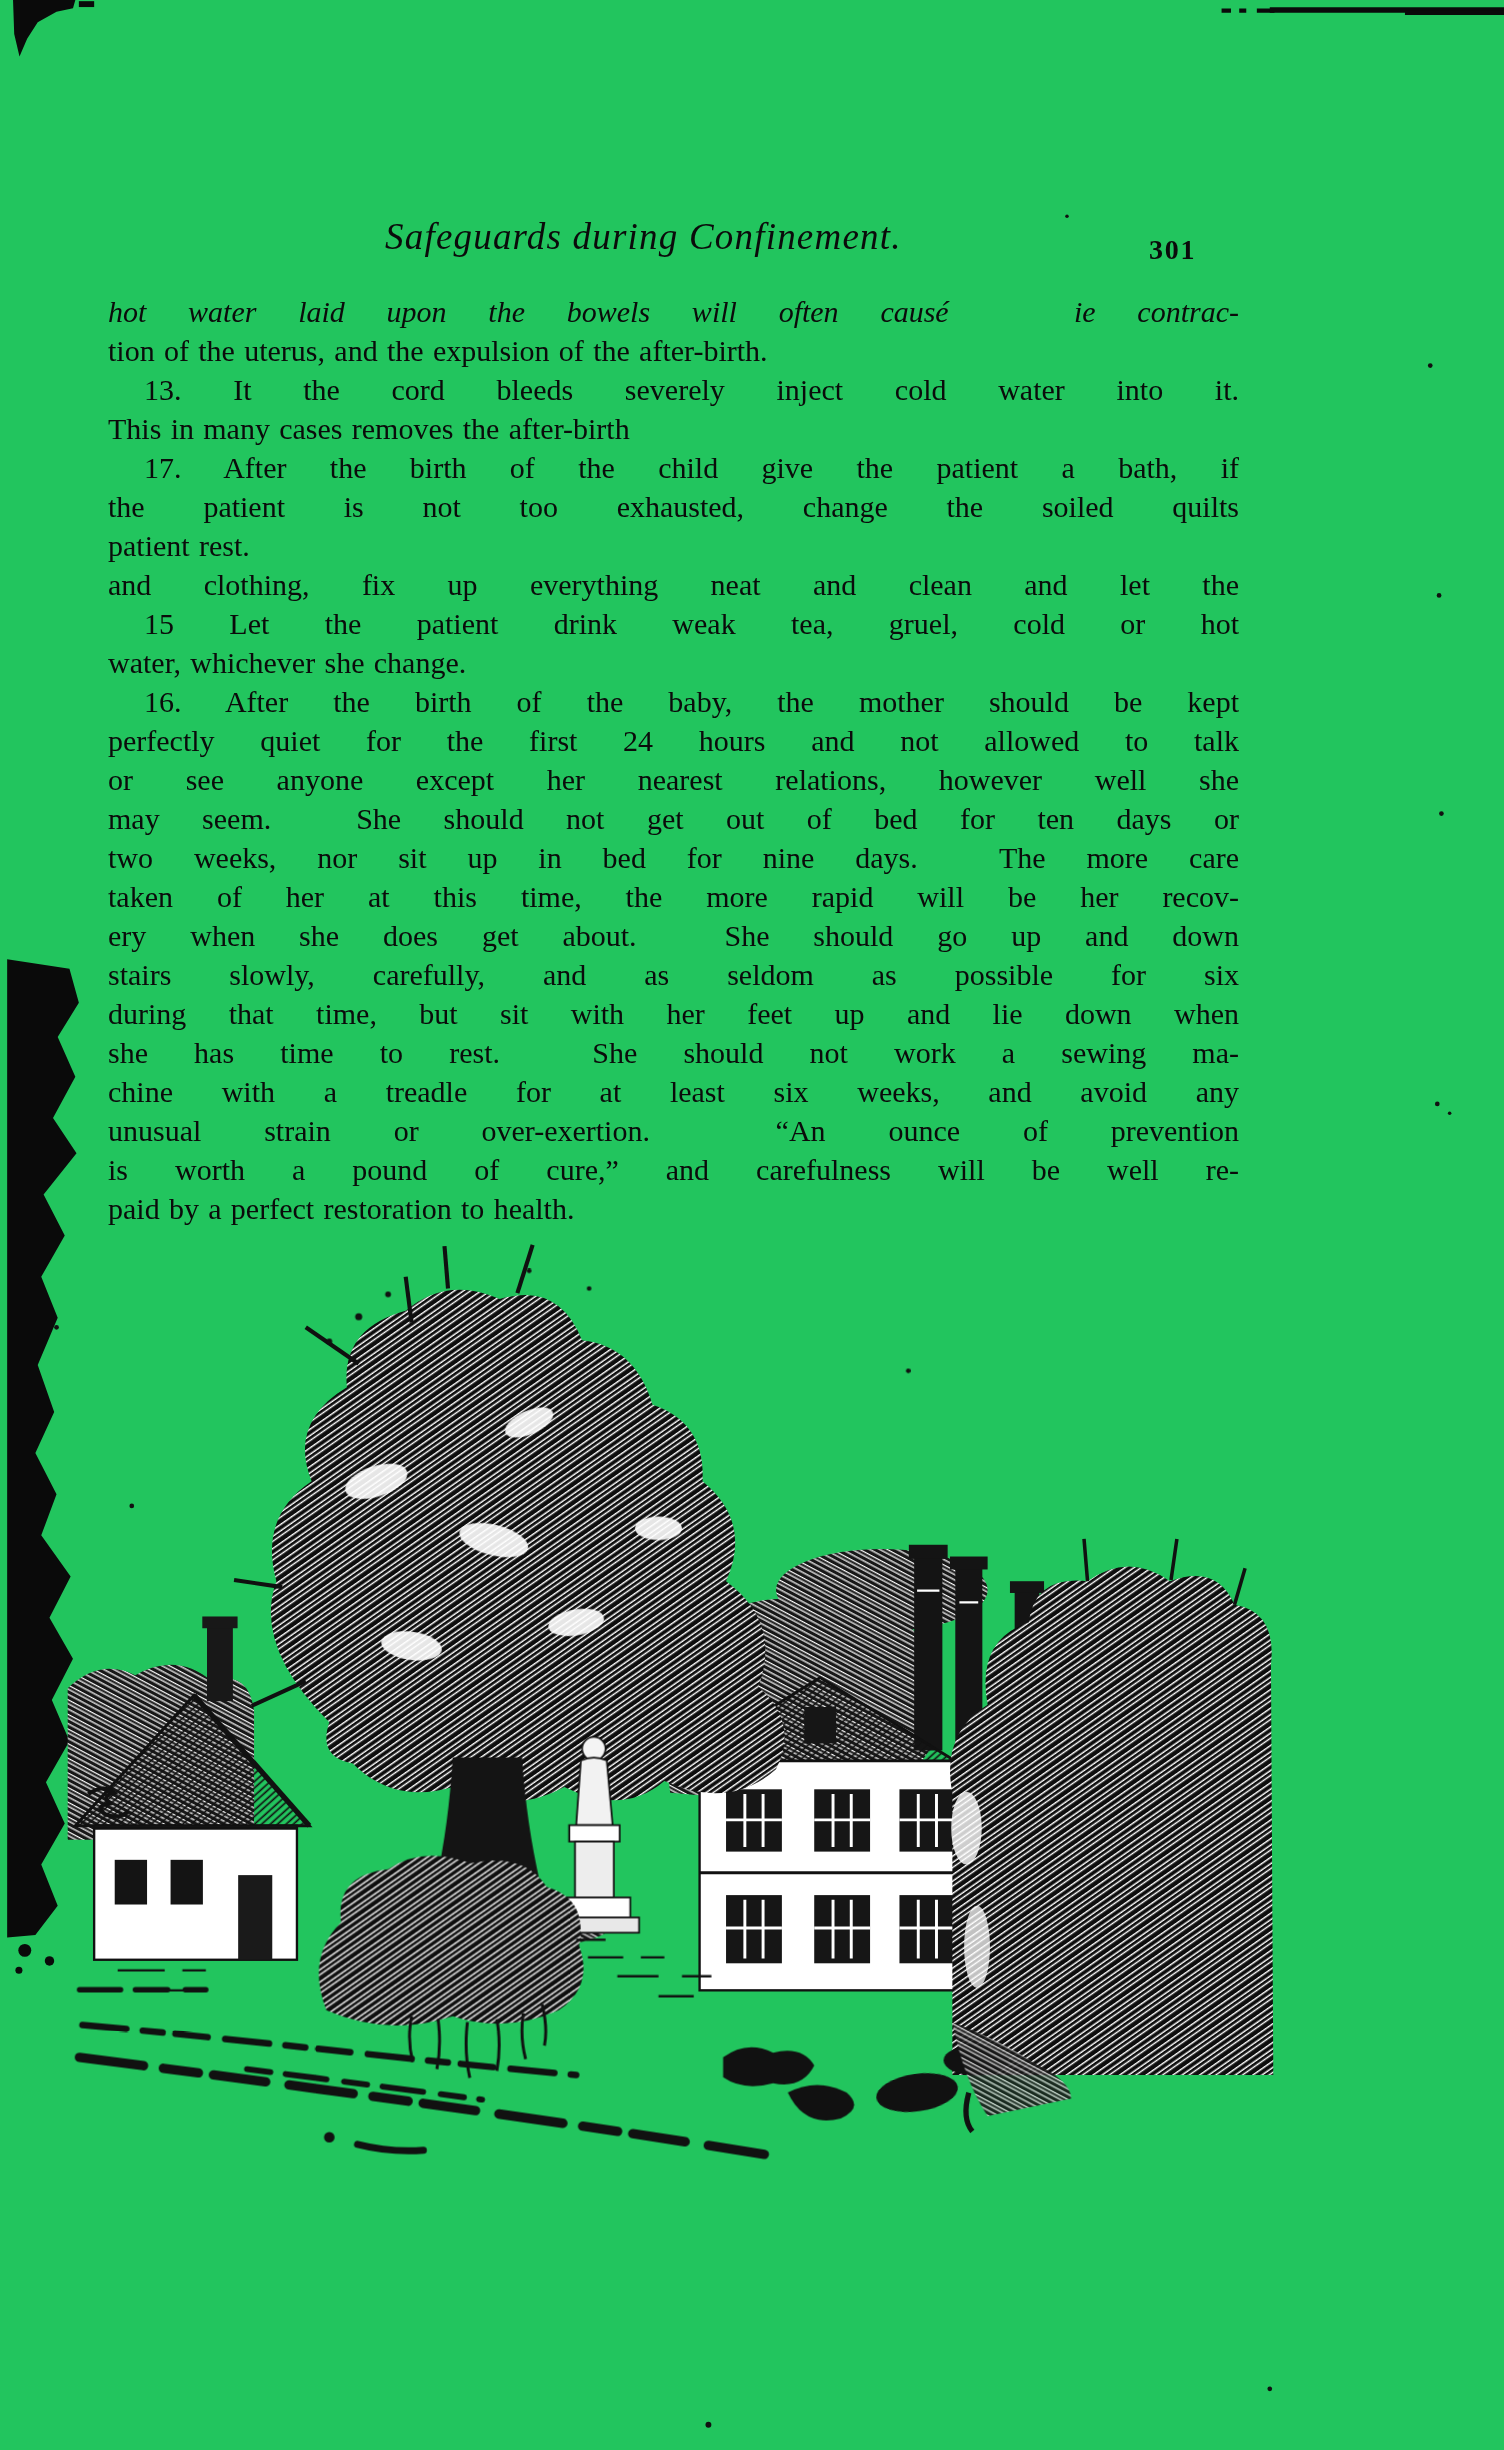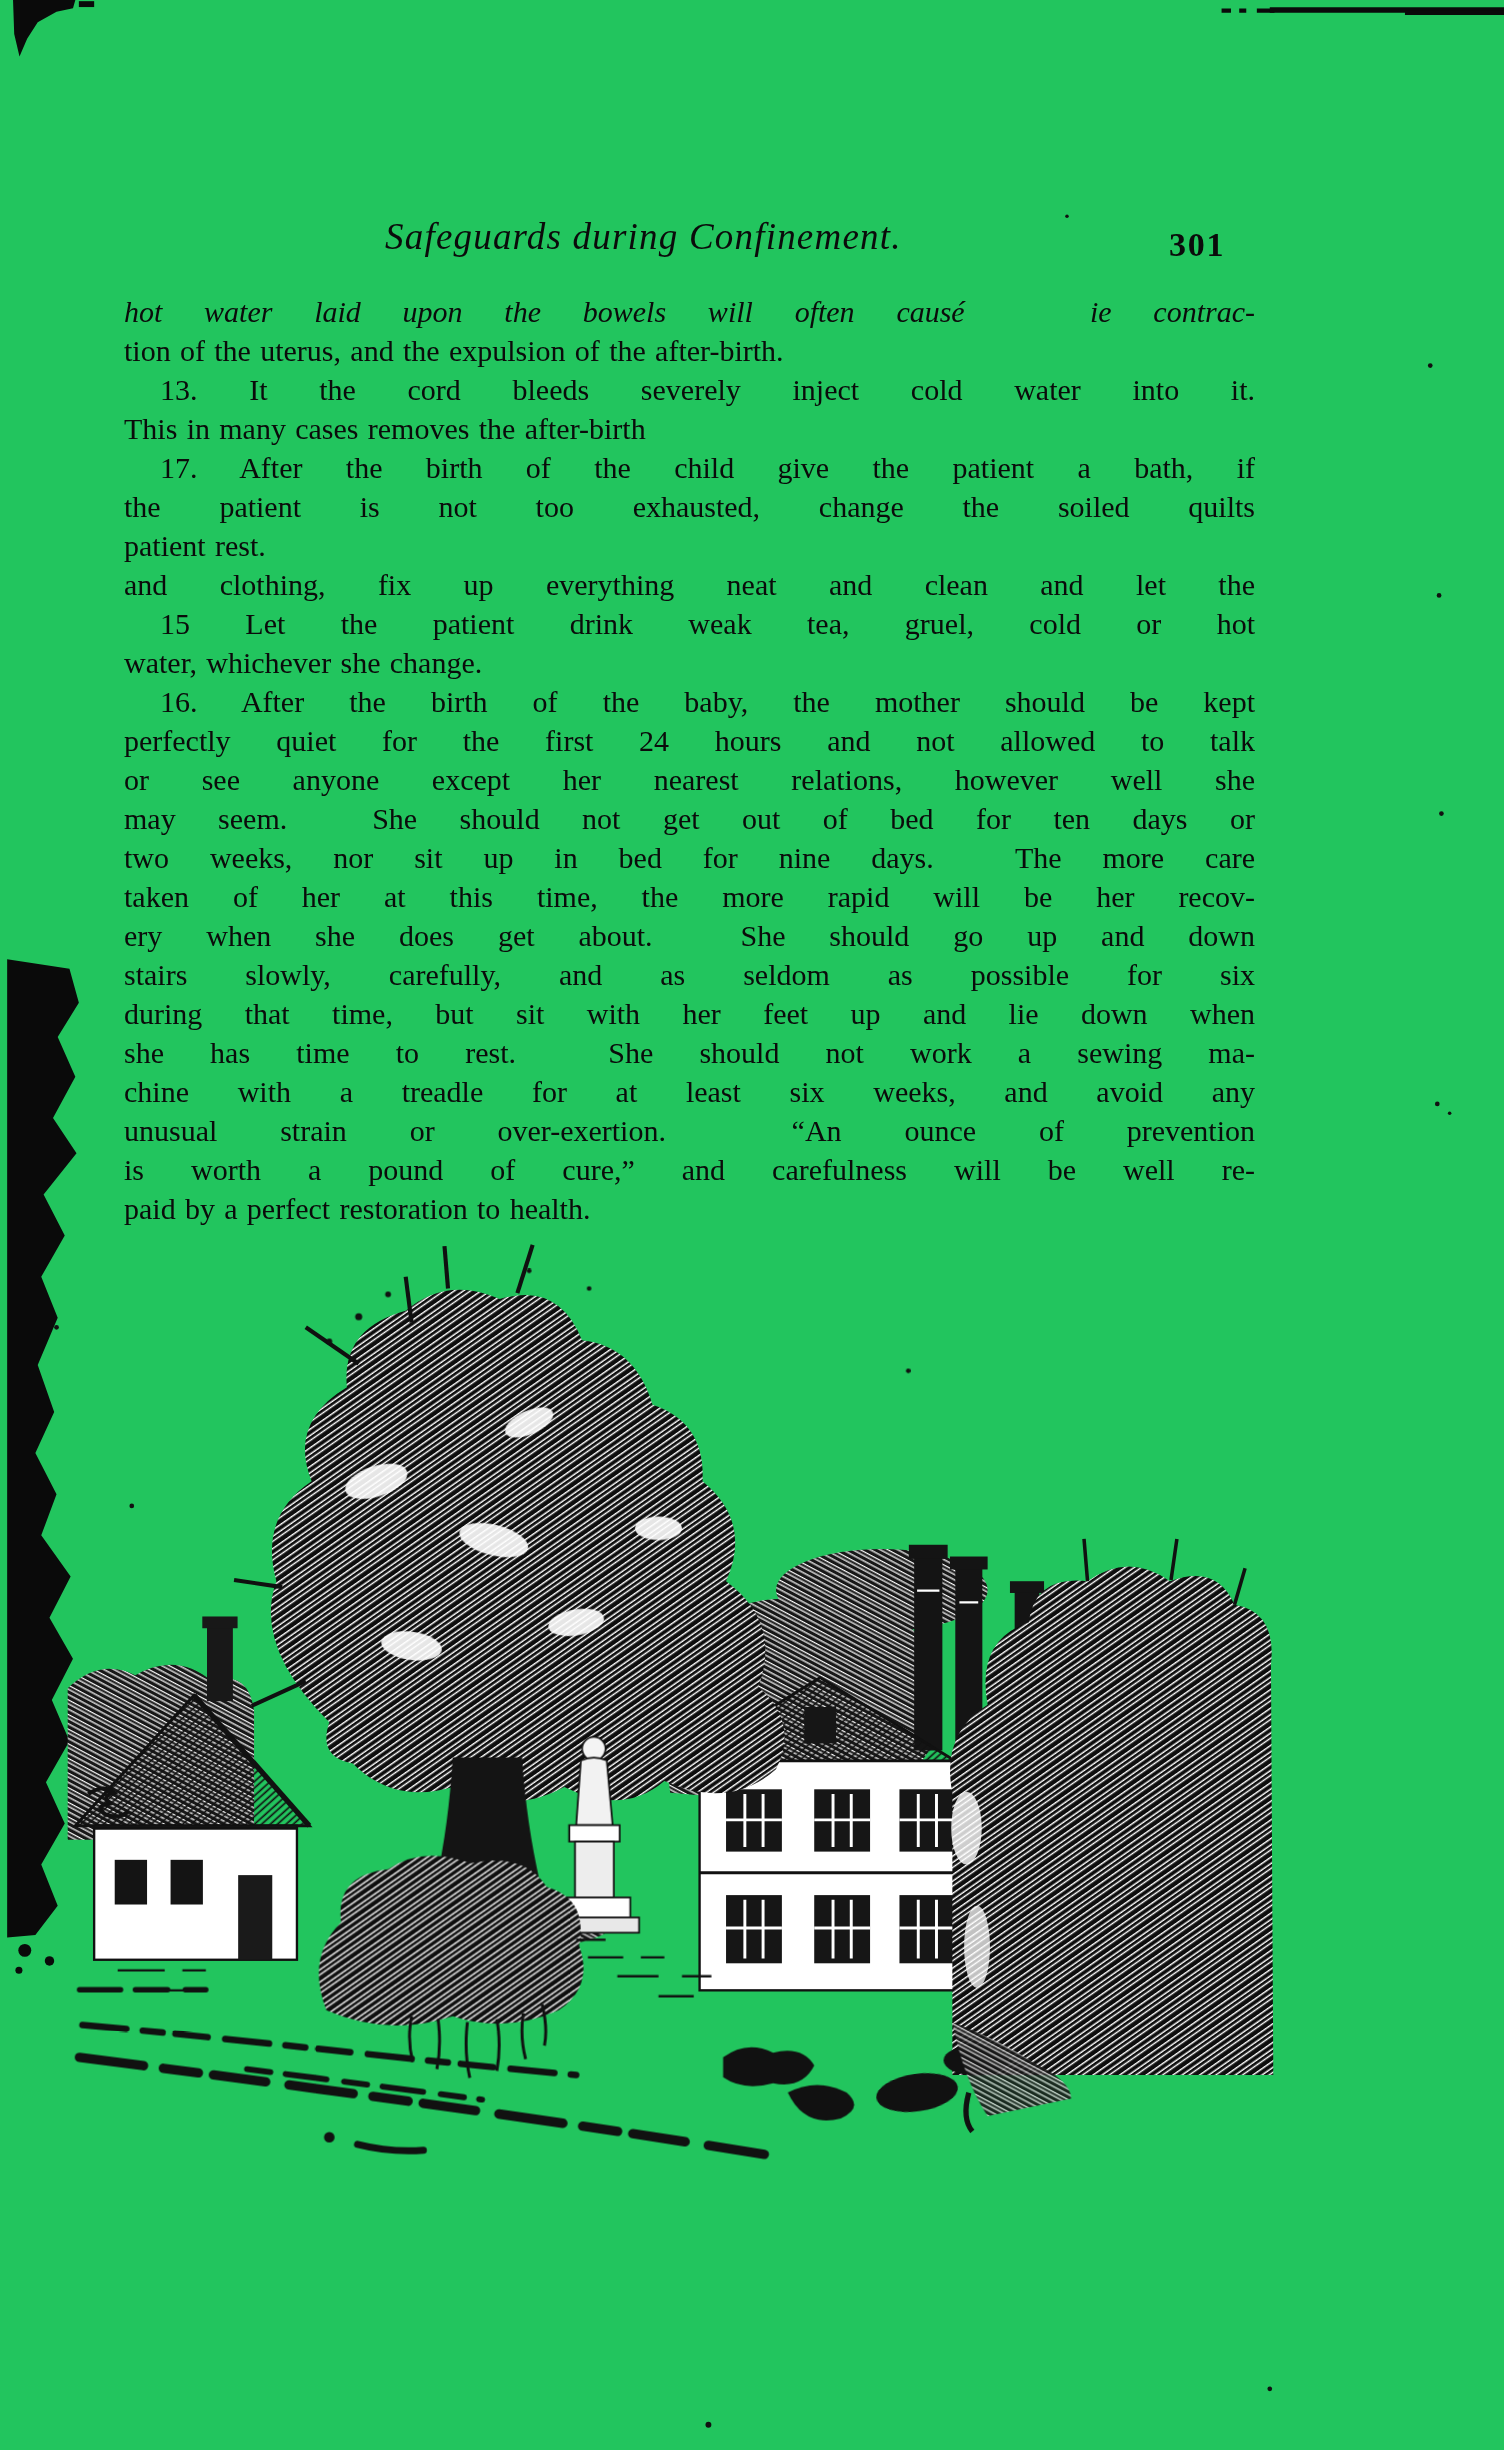--- a/index.html
+++ b/index.html
@@ -2,22 +2,22 @@
 <html style="font-size:9.4px"><head>
 <meta charset="utf-8">
 <style>
   html,body{margin:0;padding:0;background:#777;}
   .page{position:relative;width:1505px;height:2450px;background:#22c55e;overflow:hidden;
         font-family:Liberation Serif, serif;color:#0b0b0b;}
   .artlayer{position:absolute;left:0;top:0;width:1505px;height:2450px;pointer-events:none;}
   .header{position:absolute;left:0;top:215px;width:1505px;height:71px;}
   .title{position:absolute;left:385px;top:0;font-style:italic;font-size:37px;letter-spacing:1.2px;
          white-space:nowrap;}
-  .pagenum{position:absolute;left:1149px;top:11px;font-size:34px;font-weight:700;letter-spacing:1.8px;margin-left:20px;}
-  .bodytext{position:absolute;left:108px;top:292px;width:1131px;margin-left:16px;}
+  .pagenum{position:absolute;left:1149px;top:19px;font-size:28px;font-weight:700;letter-spacing:1.8px;}
+  .bodytext{position:absolute;left:108px;top:292px;width:1131px;}
   .ln{font-size:30px;line-height:39px;height:39px;text-align:justify;text-align-last:justify;
       word-spacing:1.8px;white-space:normal;}
   .ln.nj{text-align-last:left;}
   .ln.ind{text-indent:36px;}
   .ln.it{font-style:italic;}
   svg{display:block;}
 </style>
 </head>
 <body>
 

